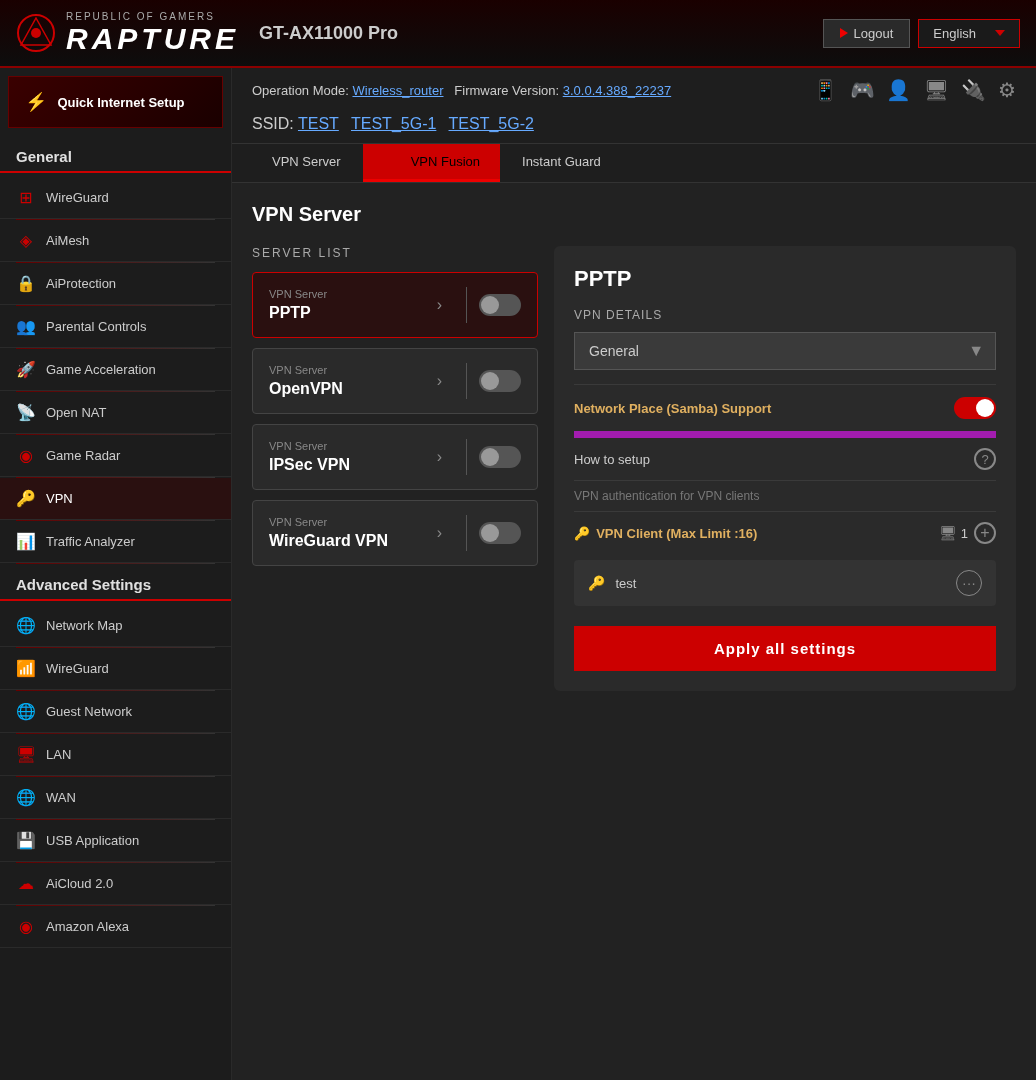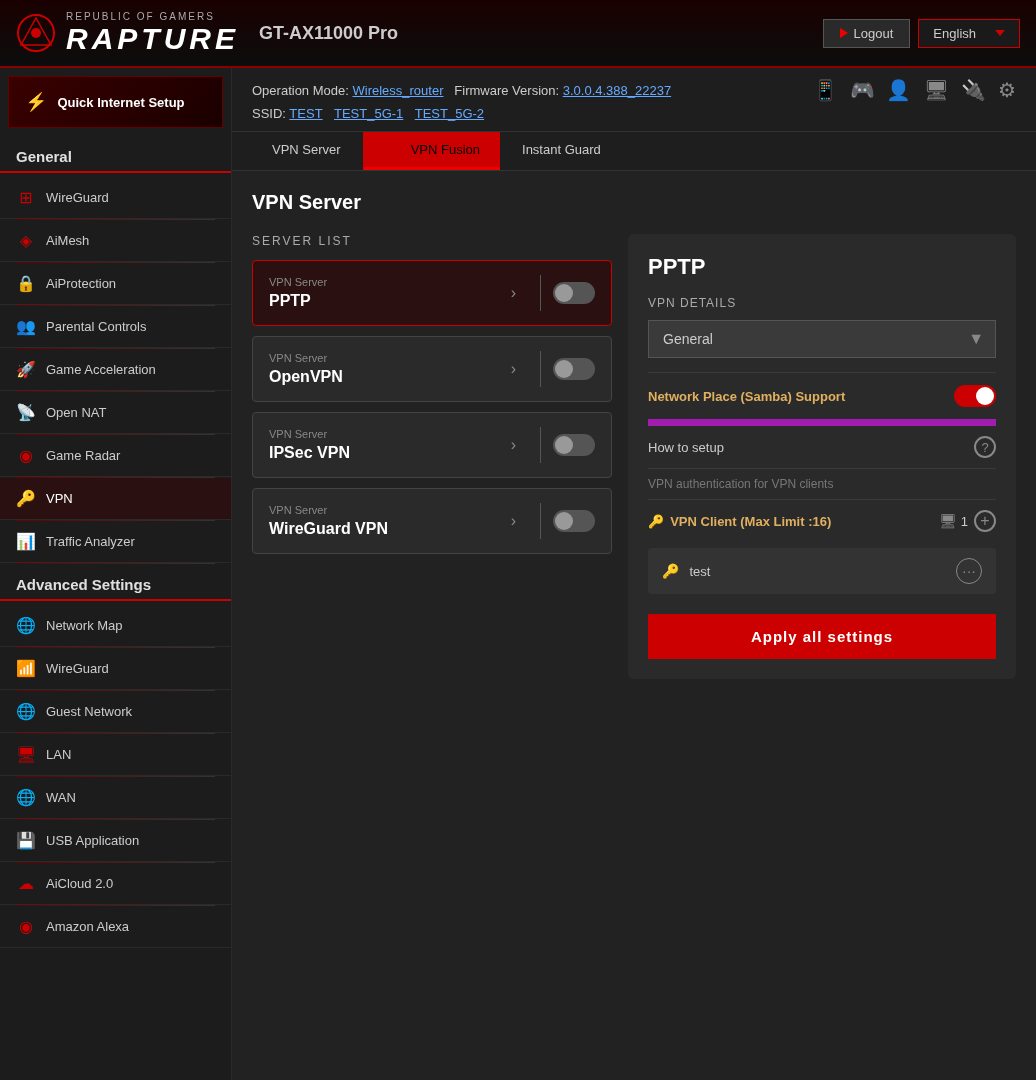--- a/index.html
+++ b/index.html
@@ -161,22 +161,23 @@
     }
     .operation-mode {
       font-size: 13px;
       color: #ccc;
     }
     .operation-mode a {
       color: #6af;
       text-decoration: underline;
     }
     .ssid-line {
-      font-size: 13px;
-      color: #ccc;
+      font-size: 16px;
+      color: #ccc;
+      margin-top: 9px;
     }
     .ssid-link {
       color: #6af;
       text-decoration: underline;
       margin-right: 8px;
       cursor: pointer;
     }
     .top-icons {
       display: flex;
       align-items: center;
@@ -224,21 +225,21 @@
     }
 
     
     .vpn-layout {
       display: flex;
       gap: 16px;
     }
 
     
     .server-list-panel {
-      width: 360px;
+      width: 286px;
       flex-shrink: 0;
     }
     .server-list-title {
       font-size: 12px;
       color: #aaa;
       letter-spacing: 2px;
       margin-bottom: 12px;
       text-transform: uppercase;
     }
     .server-card {

